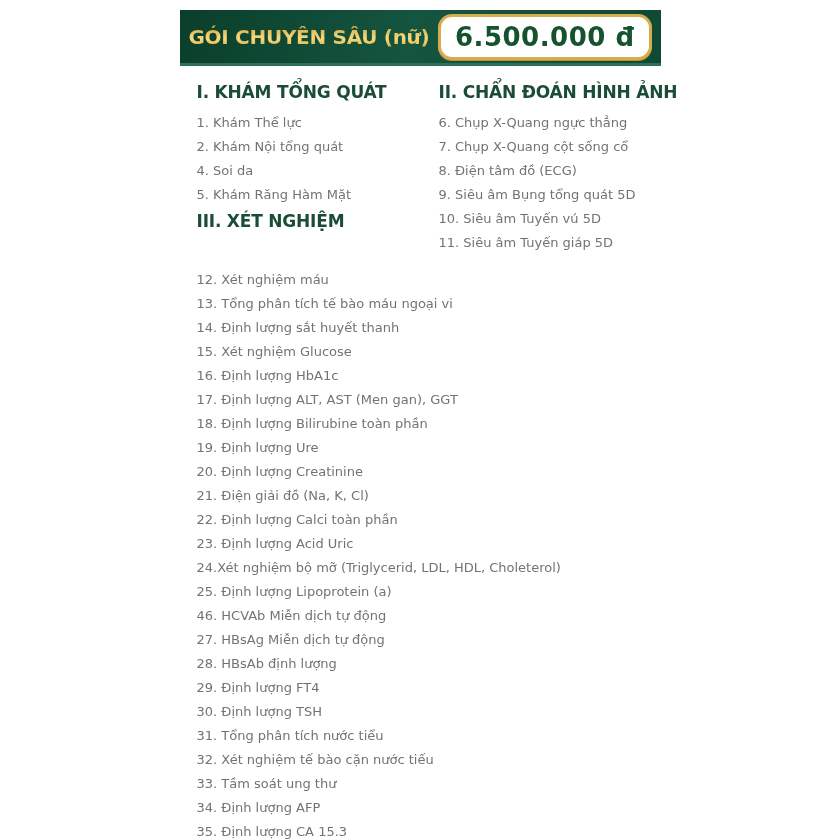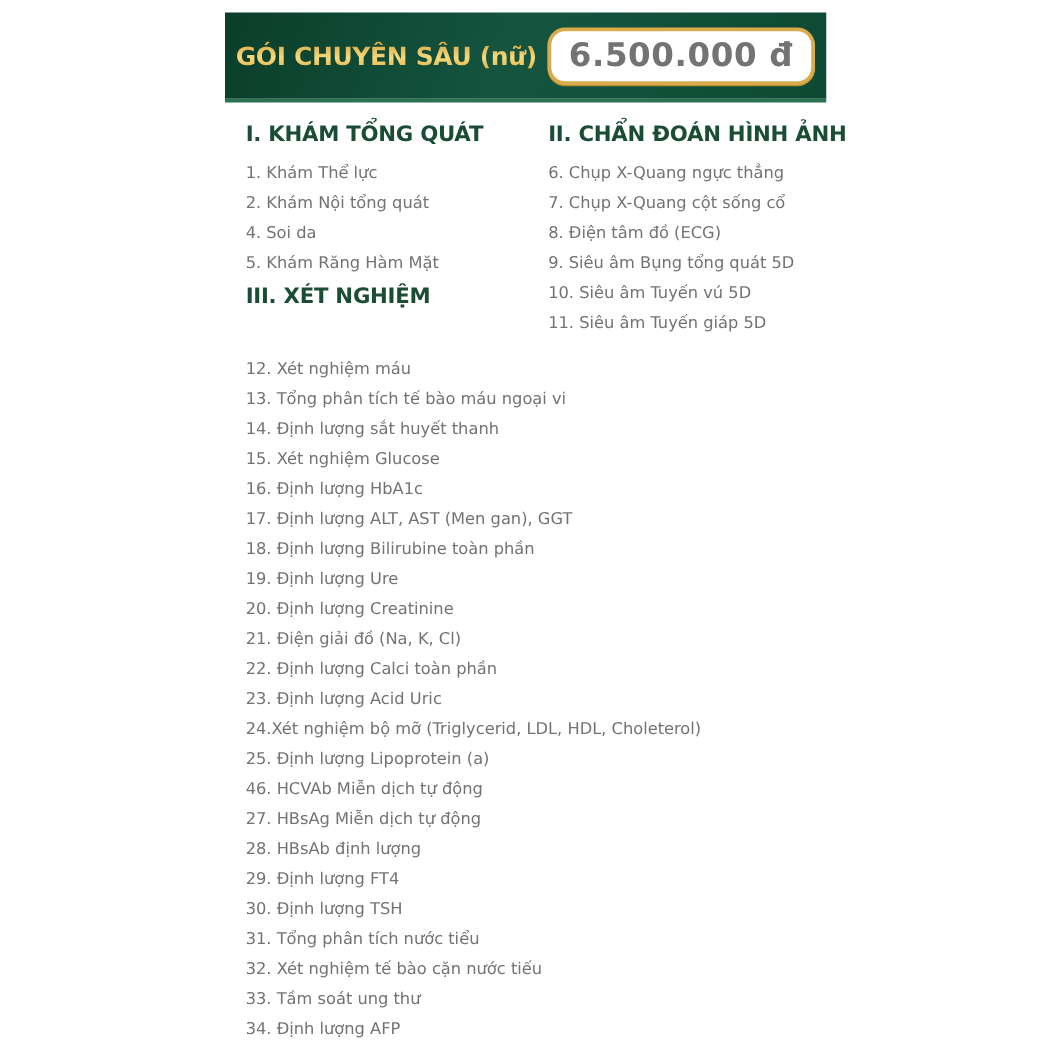--- a/index.html
+++ b/index.html
@@ -8,21 +8,21 @@
     background: #ffffff;
     font-family: "DejaVu Sans", "Liberation Sans", sans-serif;
     color: #377257;
     overflow: hidden;
   }
   .page { width: 840px; height: 840px; position: relative; }
 
   
   .banner {
     width: 481px;
-    height: 72px;
+    height: 56px;
     margin: 10px auto 0 auto;
     background: linear-gradient(110deg, #0a3e2a 0%, #155540 48%, #0e4a33 100%);
     border-bottom: 3px solid #2c7152;
     display: flex;
     align-items: center;
     justify-content: space-between;
     padding: 0 9px 0 9px;
   }
   .banner-title {
     font-weight: bold;
@@ -41,21 +41,21 @@
     border-radius: 14px;
     height: 46px;
     min-width: 204px;
     display: flex;
     align-items: center;
     justify-content: center;
     padding: 0 14px;
     box-shadow: 0 1px 0 #b98f35;
   }
   .price-text {
-    color: #737373;
+    color: #14532d;
     font-weight: bold;
     font-size: 26px;
     letter-spacing: 0.5px;
     white-space: nowrap;
   }
 
   
   .content {
     width: 481px;
     margin: 0 auto;

